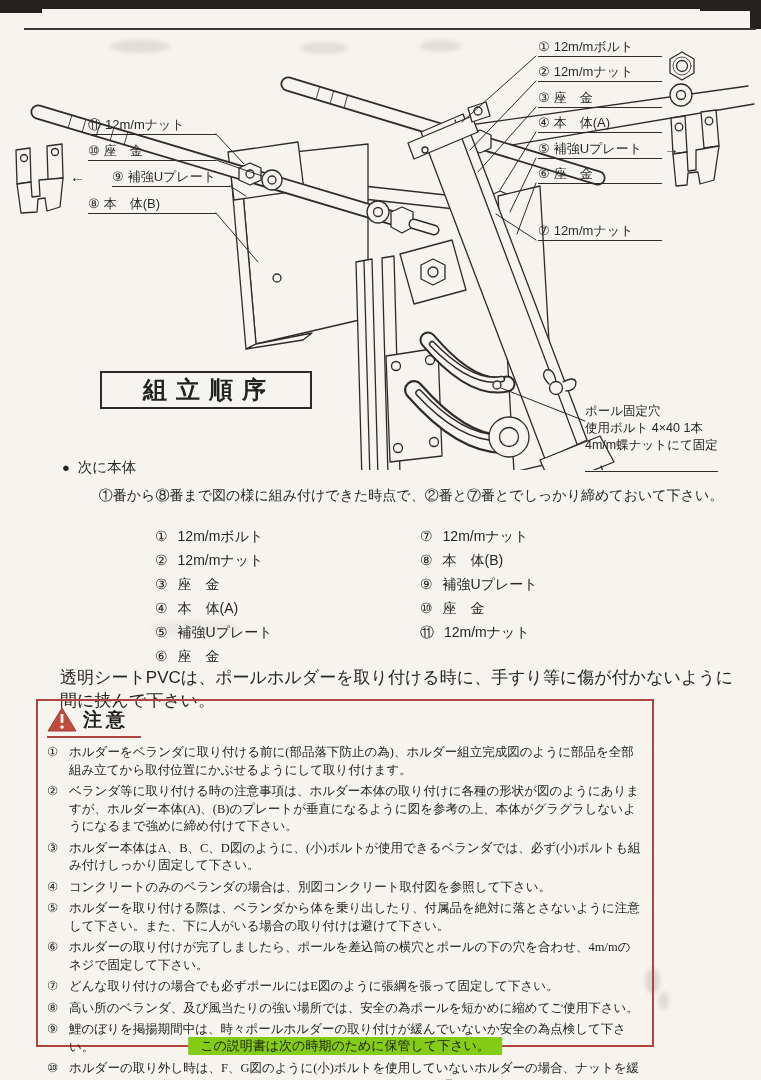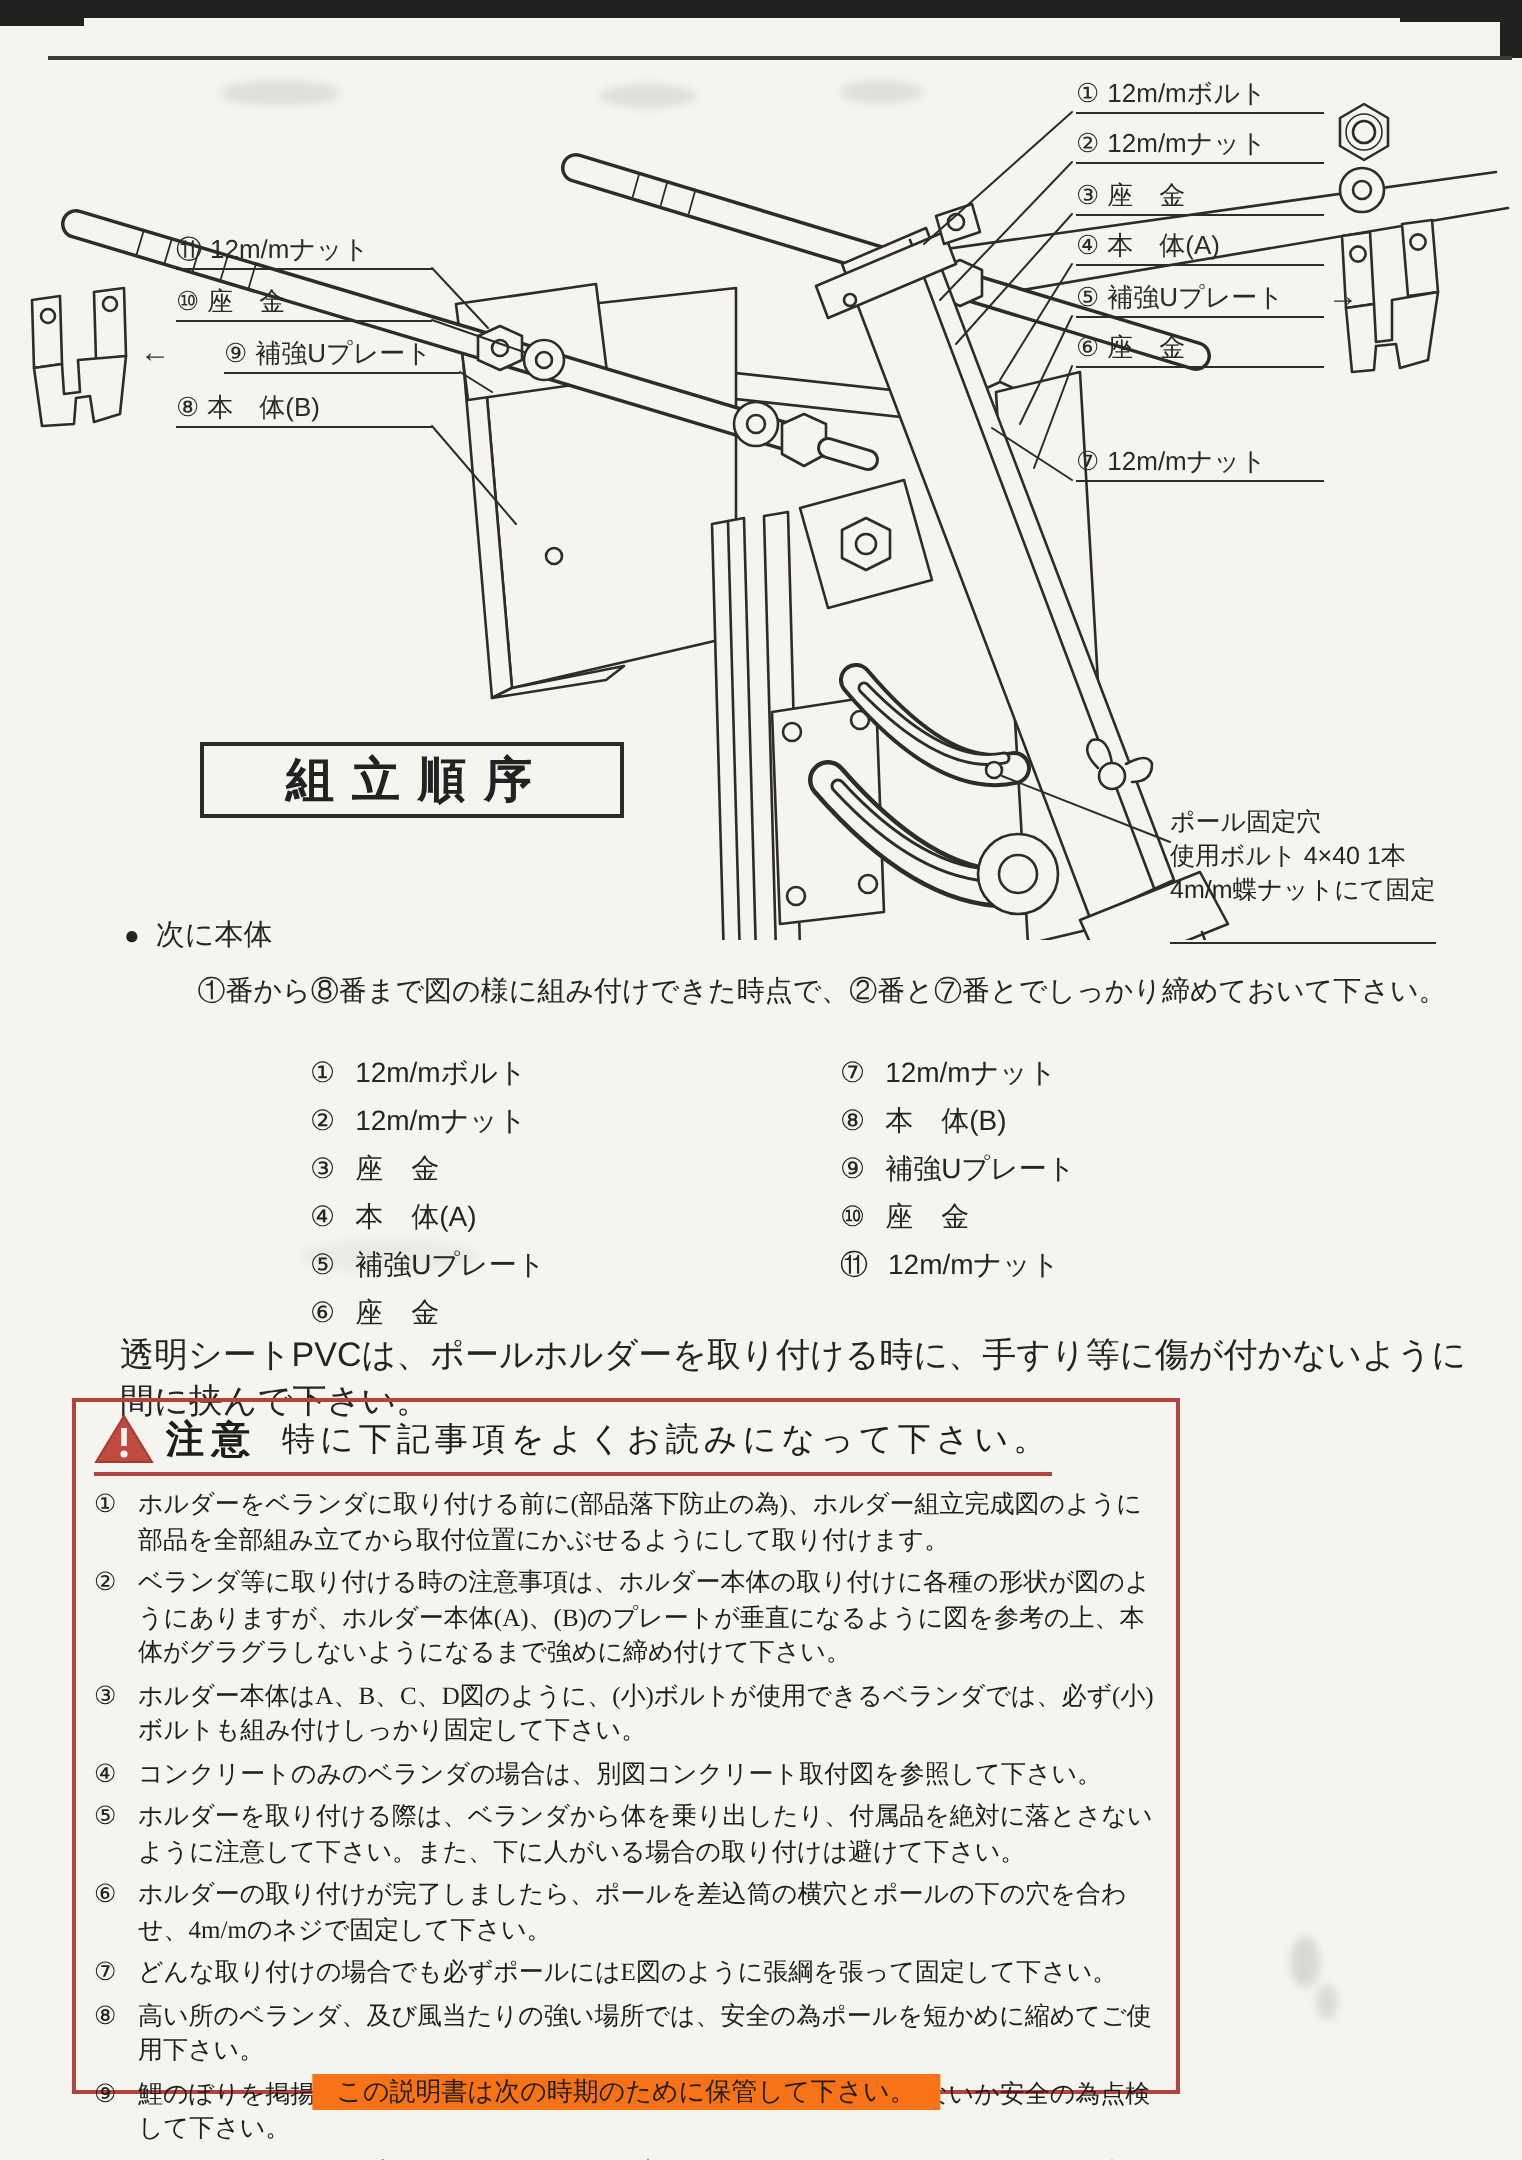--- a/index.html
+++ b/index.html
@@ -35,37 +35,37 @@
   .assembly{position:absolute;left:62px;top:458px;width:680px;font-size:14px;color:#262522;}
   .assembly .hd{font-size:14.5px;margin-bottom:6px;}
   .assembly .hd .bullet{margin-right:8px;font-size:13px;}
   .assembly .instr{margin-left:18px;line-height:24px;text-align:center;}
   .parts{position:absolute;top:524px;font-size:14px;color:#262522;}
   .parts .row{height:24px;line-height:24px;white-space:nowrap;}
   .parts .num{margin-right:10px;}
   .col1{left:155px;} .col2{left:420px;}
   .pvcnote{position:absolute;left:60px;top:666px;width:690px;font-size:17px;color:#262522;}
   .caution{
-    position:absolute;left:36px;top:699px;width:554px;height:348px;
+    position:absolute;left:36px;top:699px;width:618px;height:348px;
     border:2px solid #b0453e;box-sizing:border-box;
     padding:5px 9px 0 9px;
   }
   .caution-head{
     display:inline-flex;align-items:center;
     border-bottom:2px solid #b0453e;
     padding-bottom:3px;margin-bottom:6px;
   }
   .caution-head .ttl{font-size:19px;font-weight:bold;letter-spacing:4px;margin:0 12px 0 6px;color:#1e1d1b;}
   .caution-head .sub{font-size:16.5px;letter-spacing:2.5px;color:#1e1d1b;}
   .citem{display:flex;margin-bottom:4px;font-size:12.5px;line-height:17.5px;color:#1f1e1c;}
   .citem .num{flex:0 0 22px;}
   .citem .txt{flex:1;font-family:Liberation Serif, serif;}
   .caution-footer{
     position:absolute;left:50%;bottom:-10px;transform:translateX(-50%);
-    background:#f97316;padding:0 12px;font-size:13px;white-space:nowrap;color:#1f1e1c;
+    background:#84cc16;padding:0 12px;font-size:13px;white-space:nowrap;color:#1f1e1c;
   }
   .blob{position:absolute;background:#b0aea7;border-radius:50%;filter:blur(2px);opacity:.3;}
 </style>
 </head>
 <body>
 
 <div class="page">
 
   <div class="scanbar" style="left:0;top:0;width:761px;height:9px;"></div>
   <div class="scanbar" style="left:0;top:0;width:42px;height:13px;"></div>
@@ -320,21 +320,20 @@
   <div class="pvcnote">透明シートPVCは、ポールホルダーを取り付ける時に、手すり等に傷が付かないように間に挟んで下さい。</div>
 
   <div class="caution">
     <div class="caution-head">
       <svg width="30" height="27" viewBox="0 0 30 27">
         <polygon points="15,2 29,25 1,25" fill="#bf4a3e" stroke="#a33c33" stroke-width="1"></polygon>
         <rect x="13.6" y="8" width="2.8" height="9" fill="#f5f4ef"></rect>
         <circle cx="15" cy="21" r="1.8" fill="#f5f4ef"></circle>
       </svg>
       <span class="ttl">注意</span>
-      <span class="sub">特に下記事項をよくお読みになって下さい。</span>
     </div>
 
     <div class="citem">
         <span class="num">①</span>
         <span class="txt">ホルダーをベランダに取り付ける前に(部品落下防止の為)、ホルダー組立完成図のように部品を全部組み立てから取付位置にかぶせるようにして取り付けます。</span>
       </div>
     <div class="citem">
         <span class="num">②</span>
         <span class="txt">ベランダ等に取り付ける時の注意事項は、ホルダー本体の取り付けに各種の形状が図のようにありますが、ホルダー本体(A)、(B)のプレートが垂直になるように図を参考の上、本体がグラグラしないようになるまで強めに締め付けて下さい。</span>
       </div>

